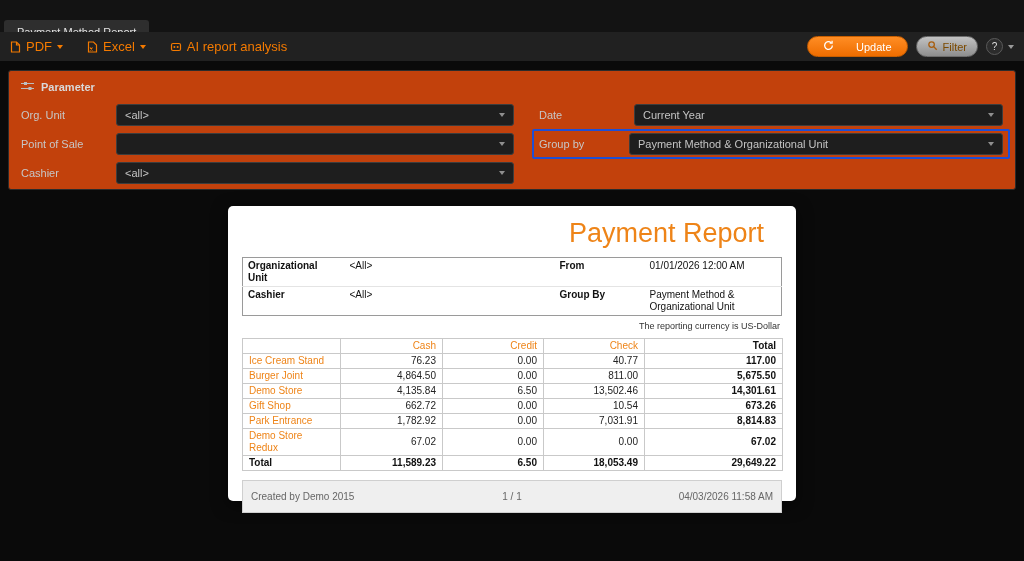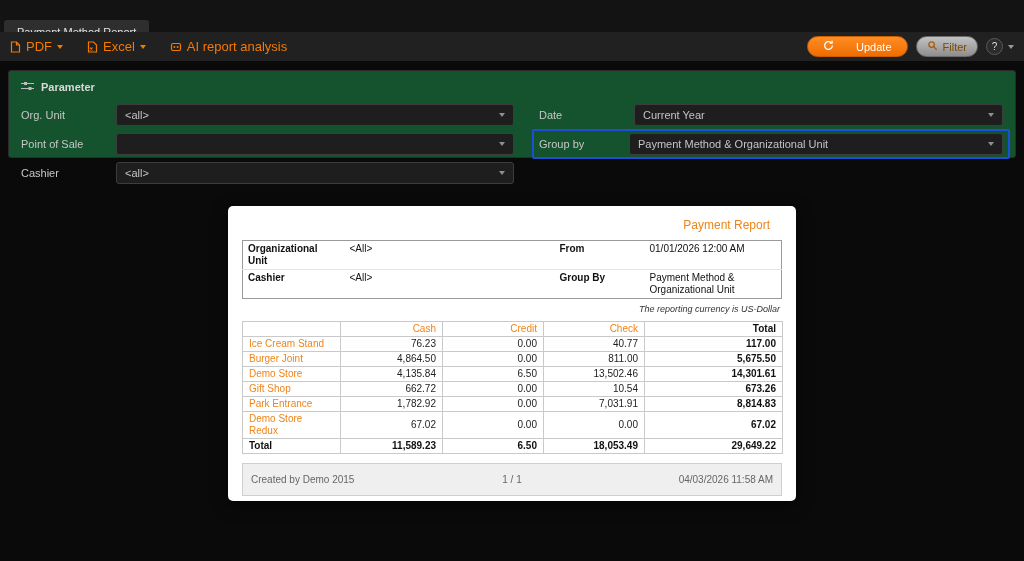--- a/index.html
+++ b/index.html
@@ -49,22 +49,22 @@
   }
   .help-wrap { display: flex; align-items: center; gap: 5px; color: #9a9a9a; cursor: pointer; }
   .help-circle {
     width: 17px; height: 17px; border-radius: 50%;
     background: #2c2c2c; border: 1px solid #5a5a5a; color: #dddddd;
     font-size: 10px; display: flex; align-items: center; justify-content: center;
   }
 
   
   .panel {
-    position: absolute; left: 8px; top: 70px; right: 8px; height: 88px;
-    background: #14532d; border: 1px solid #2b2b2b; border-radius: 3px;
+    position: absolute; left: 8px; top: 70px; right: 8px; height: 120px;
+    background: #c2410c; border: 1px solid #2b2b2b; border-radius: 3px;
     padding: 10px 12px;
   }
   .panel-header { display: flex; align-items: center; gap: 7px; color: #d9d9d9; font-size: 11px; font-weight: bold; margin-bottom: 10px; }
   .prow { display: flex; align-items: center; height: 23px; margin-bottom: 6px; }
   .plabel { width: 95px; font-size: 11px; color: #c7c7c7; flex: none; }
   .ctl {
     height: 22px; background: #1e1e1e; border: 1px solid #3d3d3d; border-radius: 3px;
     color: #c4c4c4; font-size: 11px; display: flex; align-items: center;
     justify-content: space-between; padding: 0 8px; cursor: pointer;
   }
@@ -79,26 +79,26 @@
     padding: 2px 5px; margin: -4px -7px -4px -7px;
   }
   .groupby-box .plabel { width: 90px; }
 
   
   .card {
     position: absolute; left: 228px; top: 206px; width: 568px; height: 295px;
     background: #ffffff; border-radius: 5px; box-shadow: 0 4px 16px rgba(0,0,0,0.6);
     padding: 8px 14px; color: #111111;
   }
-  .report-title { color: #ee8418; font-size: 12px; font-weight: normal; text-align: right; margin: 4px 12px 8px 0; }
+  .report-title { color: #ee8418; font-size: 27px; font-weight: normal; text-align: right; margin: 4px 18px 8px 0; }
   .info-table { width: 100%; border-collapse: collapse; font-size: 10px; border: 1px solid #9a9a9a; table-layout: fixed; }
   .info-table td { padding: 2px 5px; border-bottom: 1px solid #e4e4e4; vertical-align: top; line-height: 12px; }
   .info-table tr:last-child td { border-bottom: none; }
   .info-label { font-weight: bold; }
-  .currency-note { font-style: italic; font-size: 9px; text-align: right; color: #333333; margin: 5px 2px 7px 0; }
+  .currency-note { font-size: 9px; text-align: right; color: #333333; margin: 5px 2px 7px 0; }
 
   .data-table { width: 100%; border-collapse: collapse; font-size: 10px; table-layout: fixed; }
   .data-table th, .data-table td { border: 1px solid #c9c9c9; padding: 1px 6px; line-height: 12px; height: 15px; }
   .data-table th { text-align: right; font-weight: normal; color: #ee8418; }
   .data-table th.total-col { color: #111111; font-weight: bold; }
   .data-table td { text-align: right; color: #222222; }
   .data-table td.rowlabel { color: #ee8418; text-align: left; }
   .data-table td.totalcol { font-weight: bold; color: #111111; }
   .data-table tr.total-row td { font-weight: bold; color: #111111; }
   .data-table tr.total-row td:first-child { text-align: left; }

